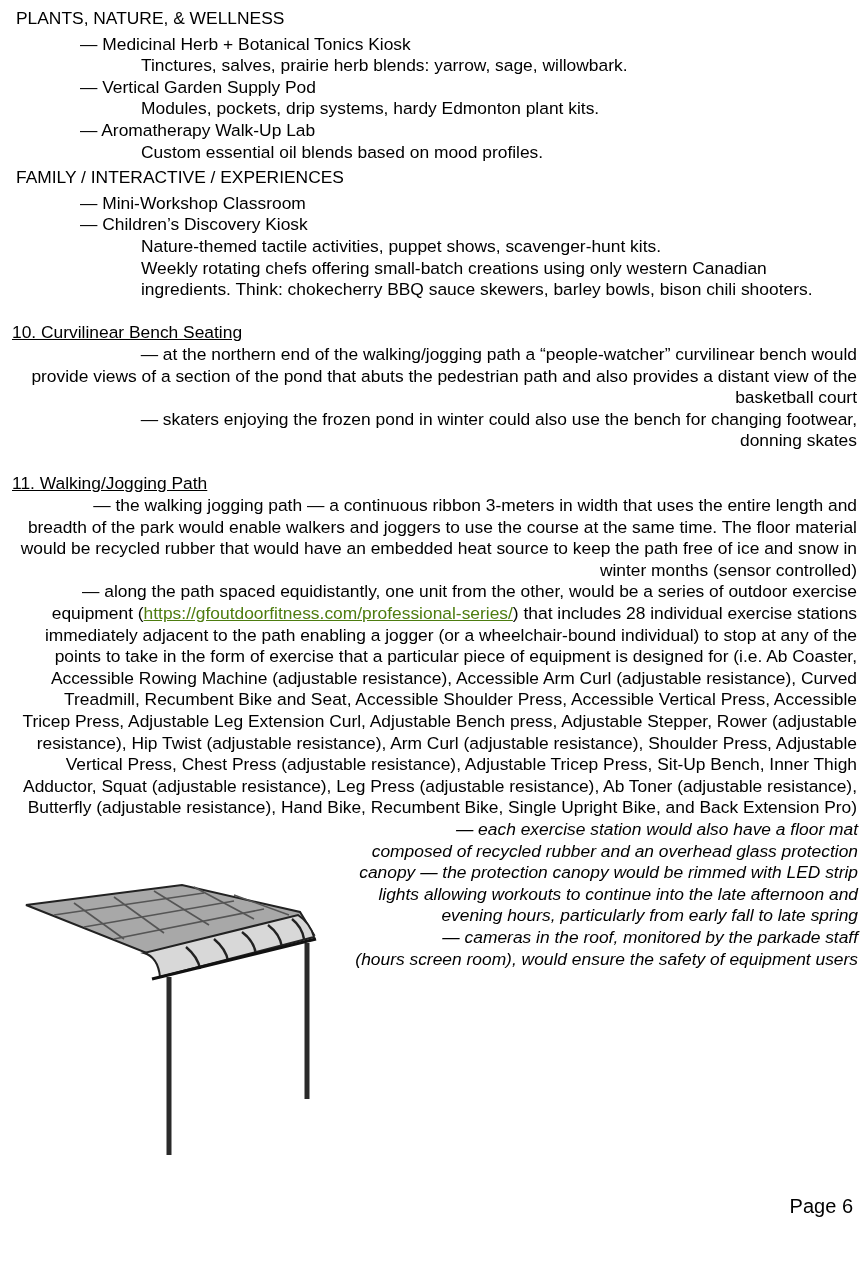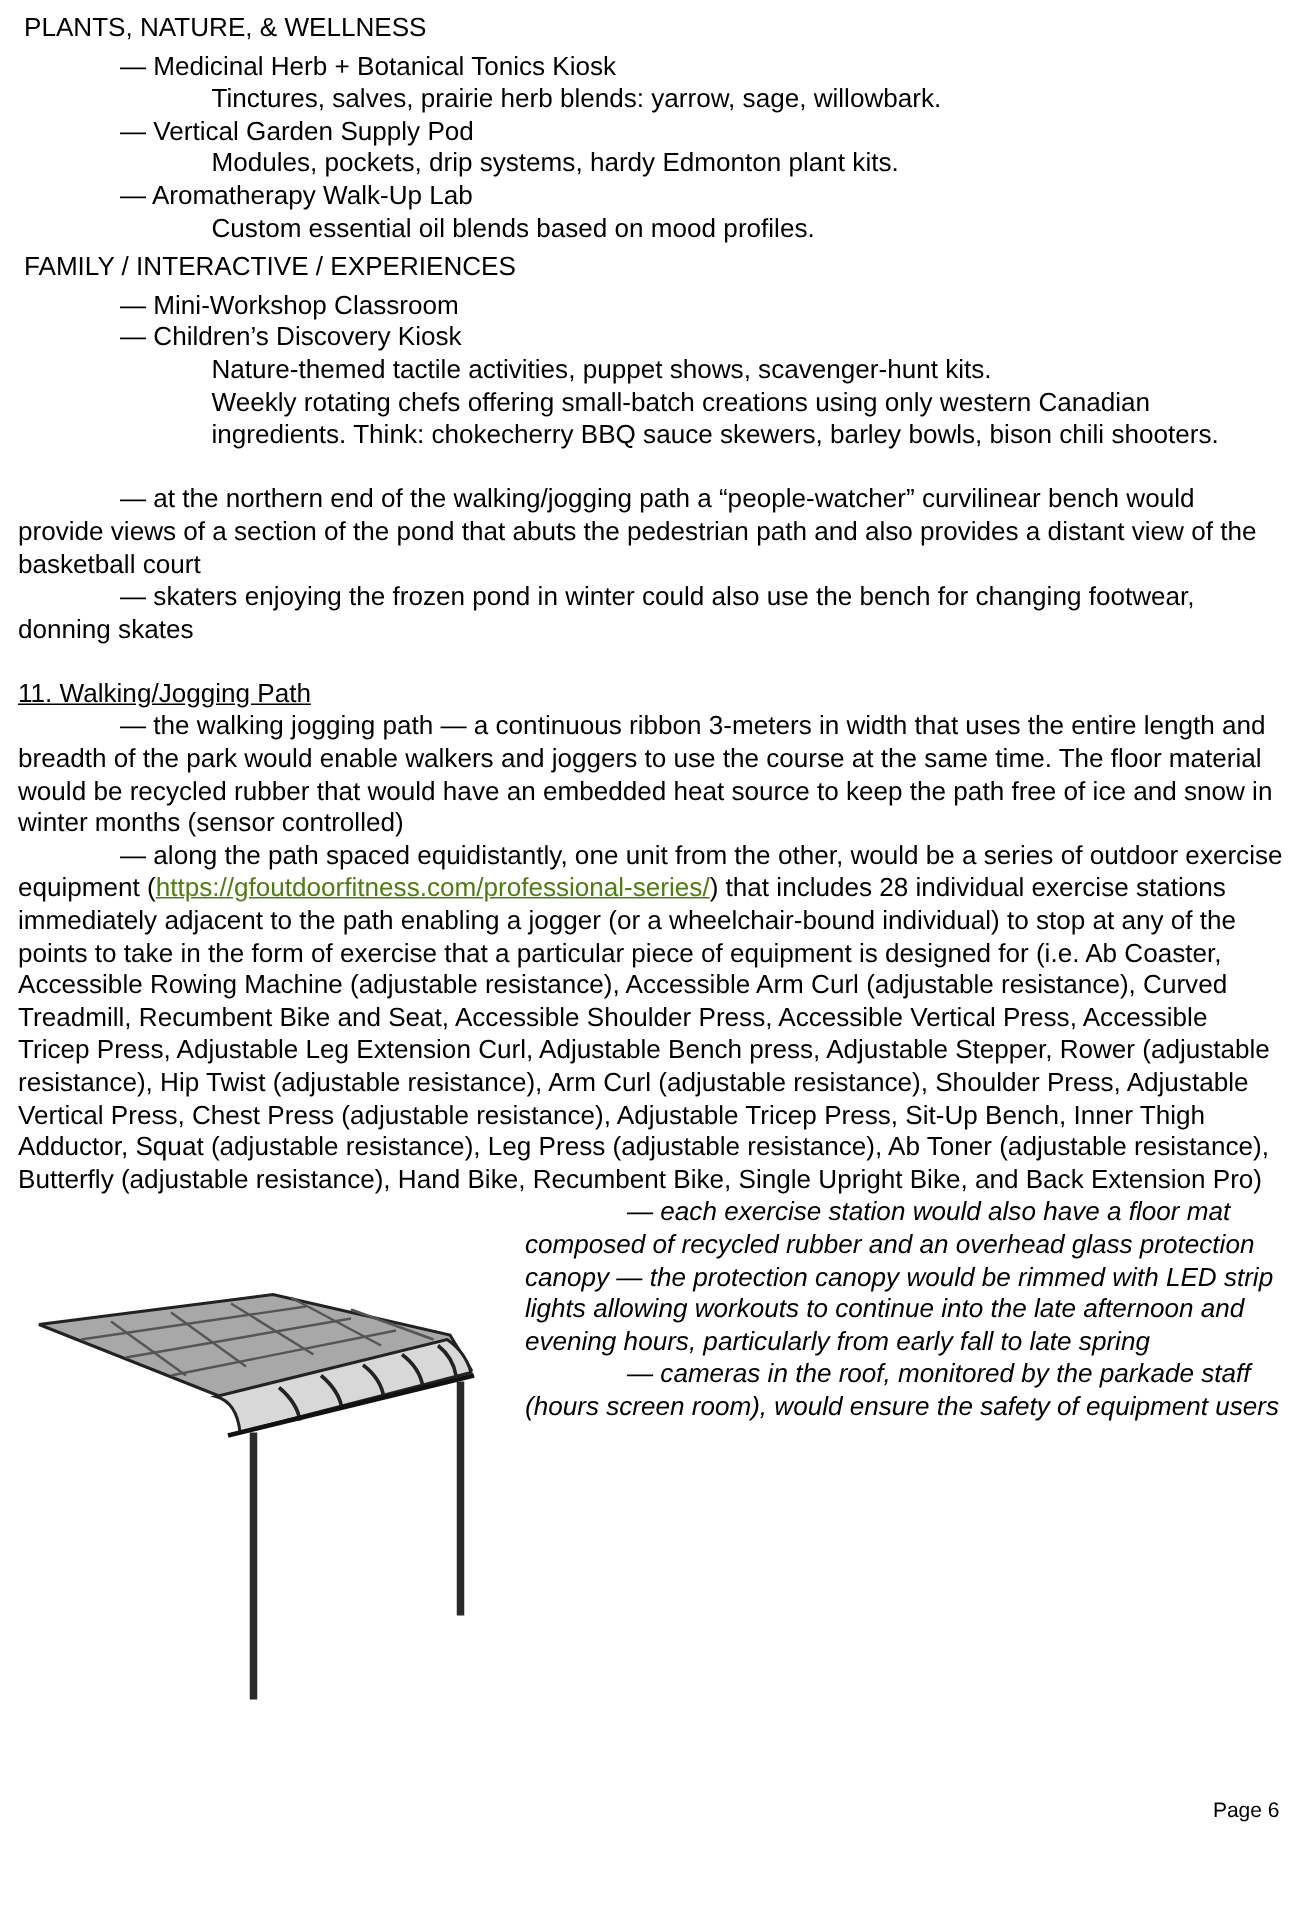--- a/index.html
+++ b/index.html
@@ -8,26 +8,26 @@
     font-family: "Liberation Sans", sans-serif; color: #000; font-size: 17.4px;
     line-height: 21.6px;
   }
   .page { position: absolute; left: 12px; top: 4px; width: 845px; }
   .h { margin: 4px; font-weight: normal; white-space: nowrap; }
   .item { padding-left: 68px; white-space: nowrap; }
   .desc { padding-left: 129px; }
   .desc-wrap { padding-left: 129px; padding-right: 30px; }
   .spacer { height: 21.6px; }
   .sec-title { text-decoration: underline; }
-  .para { text-indent: 68px; }
+  .para { text-indent: 68px; text-align: right; }
   .link { text-decoration: underline; color: #4d7c0f; }
   .float-wrap { position: relative; }
   .canopy-fig { position: absolute; left: 2px; top: 38px; width: 314px; height: 300px; }
   .right-col { margin-left: 338px; width: 508px; font-style: italic; }
-  .page-num { position: absolute; right: 14px; top: 1196px; font-size: 14px; }
+  .page-num { position: absolute; right: 14px; top: 1196px; font-size: 20px; }
 </style>
 </head>
 <body>
 
 <div class="page">
 
   <p class="h">PLANTS, NATURE, &amp; WELLNESS</p>
   <div class="item">— Medicinal Herb + Botanical Tonics Kiosk</div>
   <div class="desc">Tinctures, salves, prairie herb blends: yarrow, sage, willowbark.</div>
   <div class="item">— Vertical Garden Supply Pod</div>
@@ -36,20 +36,21 @@
   <div class="desc">Custom essential oil blends based on mood profiles.</div>
 
   <p class="h">FAMILY / INTERACTIVE / EXPERIENCES</p>
   <div class="item">— Mini-Workshop Classroom</div>
   <div class="item">— Children’s Discovery Kiosk</div>
   <div class="desc-wrap">Nature-themed tactile activities, puppet shows, scavenger-hunt kits.</div>
   <div class="desc-wrap">Weekly rotating chefs offering small-batch creations using only western Canadian ingredients. Think: chokecherry BBQ sauce skewers, barley bowls, bison chili shooters.</div>
 
   <div class="spacer"></div>
 
+  <div class="sec-title">10. Curvilinear Bench Seating</div>
   <div class="para">— at the northern end of the walking/jogging path a “people-watcher” curvilinear bench would provide views of a section of the pond that abuts the pedestrian path and also provides a distant view of the basketball court</div>
   <div class="para">— skaters enjoying the frozen pond in winter could also use the bench for changing footwear, donning skates</div>
 
   <div class="spacer"></div>
 
   <div class="sec-title">11. Walking/Jogging Path</div>
   <div class="para">— the walking jogging path — a continuous ribbon 3-meters in width that uses the entire length and breadth of the park would enable walkers and joggers to use the course at the same time.   The floor material would be recycled rubber that would have an embedded heat source to keep the path free of ice and snow in winter months (sensor controlled)</div>
   <div class="para"><span>— along the path spaced equidistantly, one unit from the other, would be a series of outdoor exercise equipment (</span><span class="link">https://gfoutdoorfitness.com/professional-series/</span><span>) that includes 28 individual exercise stations immediately adjacent to the path enabling a jogger (or a wheelchair-bound individual) to stop at any of the points to take in the form of exercise that a particular piece of equipment is designed for (i.e. Ab Coaster, Accessible Rowing Machine (adjustable resistance), Accessible Arm Curl (adjustable resistance), Curved Treadmill, Recumbent Bike and Seat, Accessible Shoulder Press, Accessible Vertical Press, Accessible Tricep Press, Adjustable Leg Extension Curl, Adjustable Bench press, Adjustable Stepper, Rower (adjustable resistance), Hip Twist (adjustable resistance), Arm Curl (adjustable resistance), Shoulder Press, Adjustable Vertical Press, Chest Press (adjustable resistance), Adjustable Tricep Press, Sit-Up Bench, Inner Thigh Adductor, Squat (adjustable resistance), Leg Press (adjustable resistance), Ab Toner (adjustable resistance), Butterfly (adjustable resistance), Hand Bike, Recumbent Bike, Single Upright Bike, and Back Extension Pro)</span></div>
 
   <div class="float-wrap">

